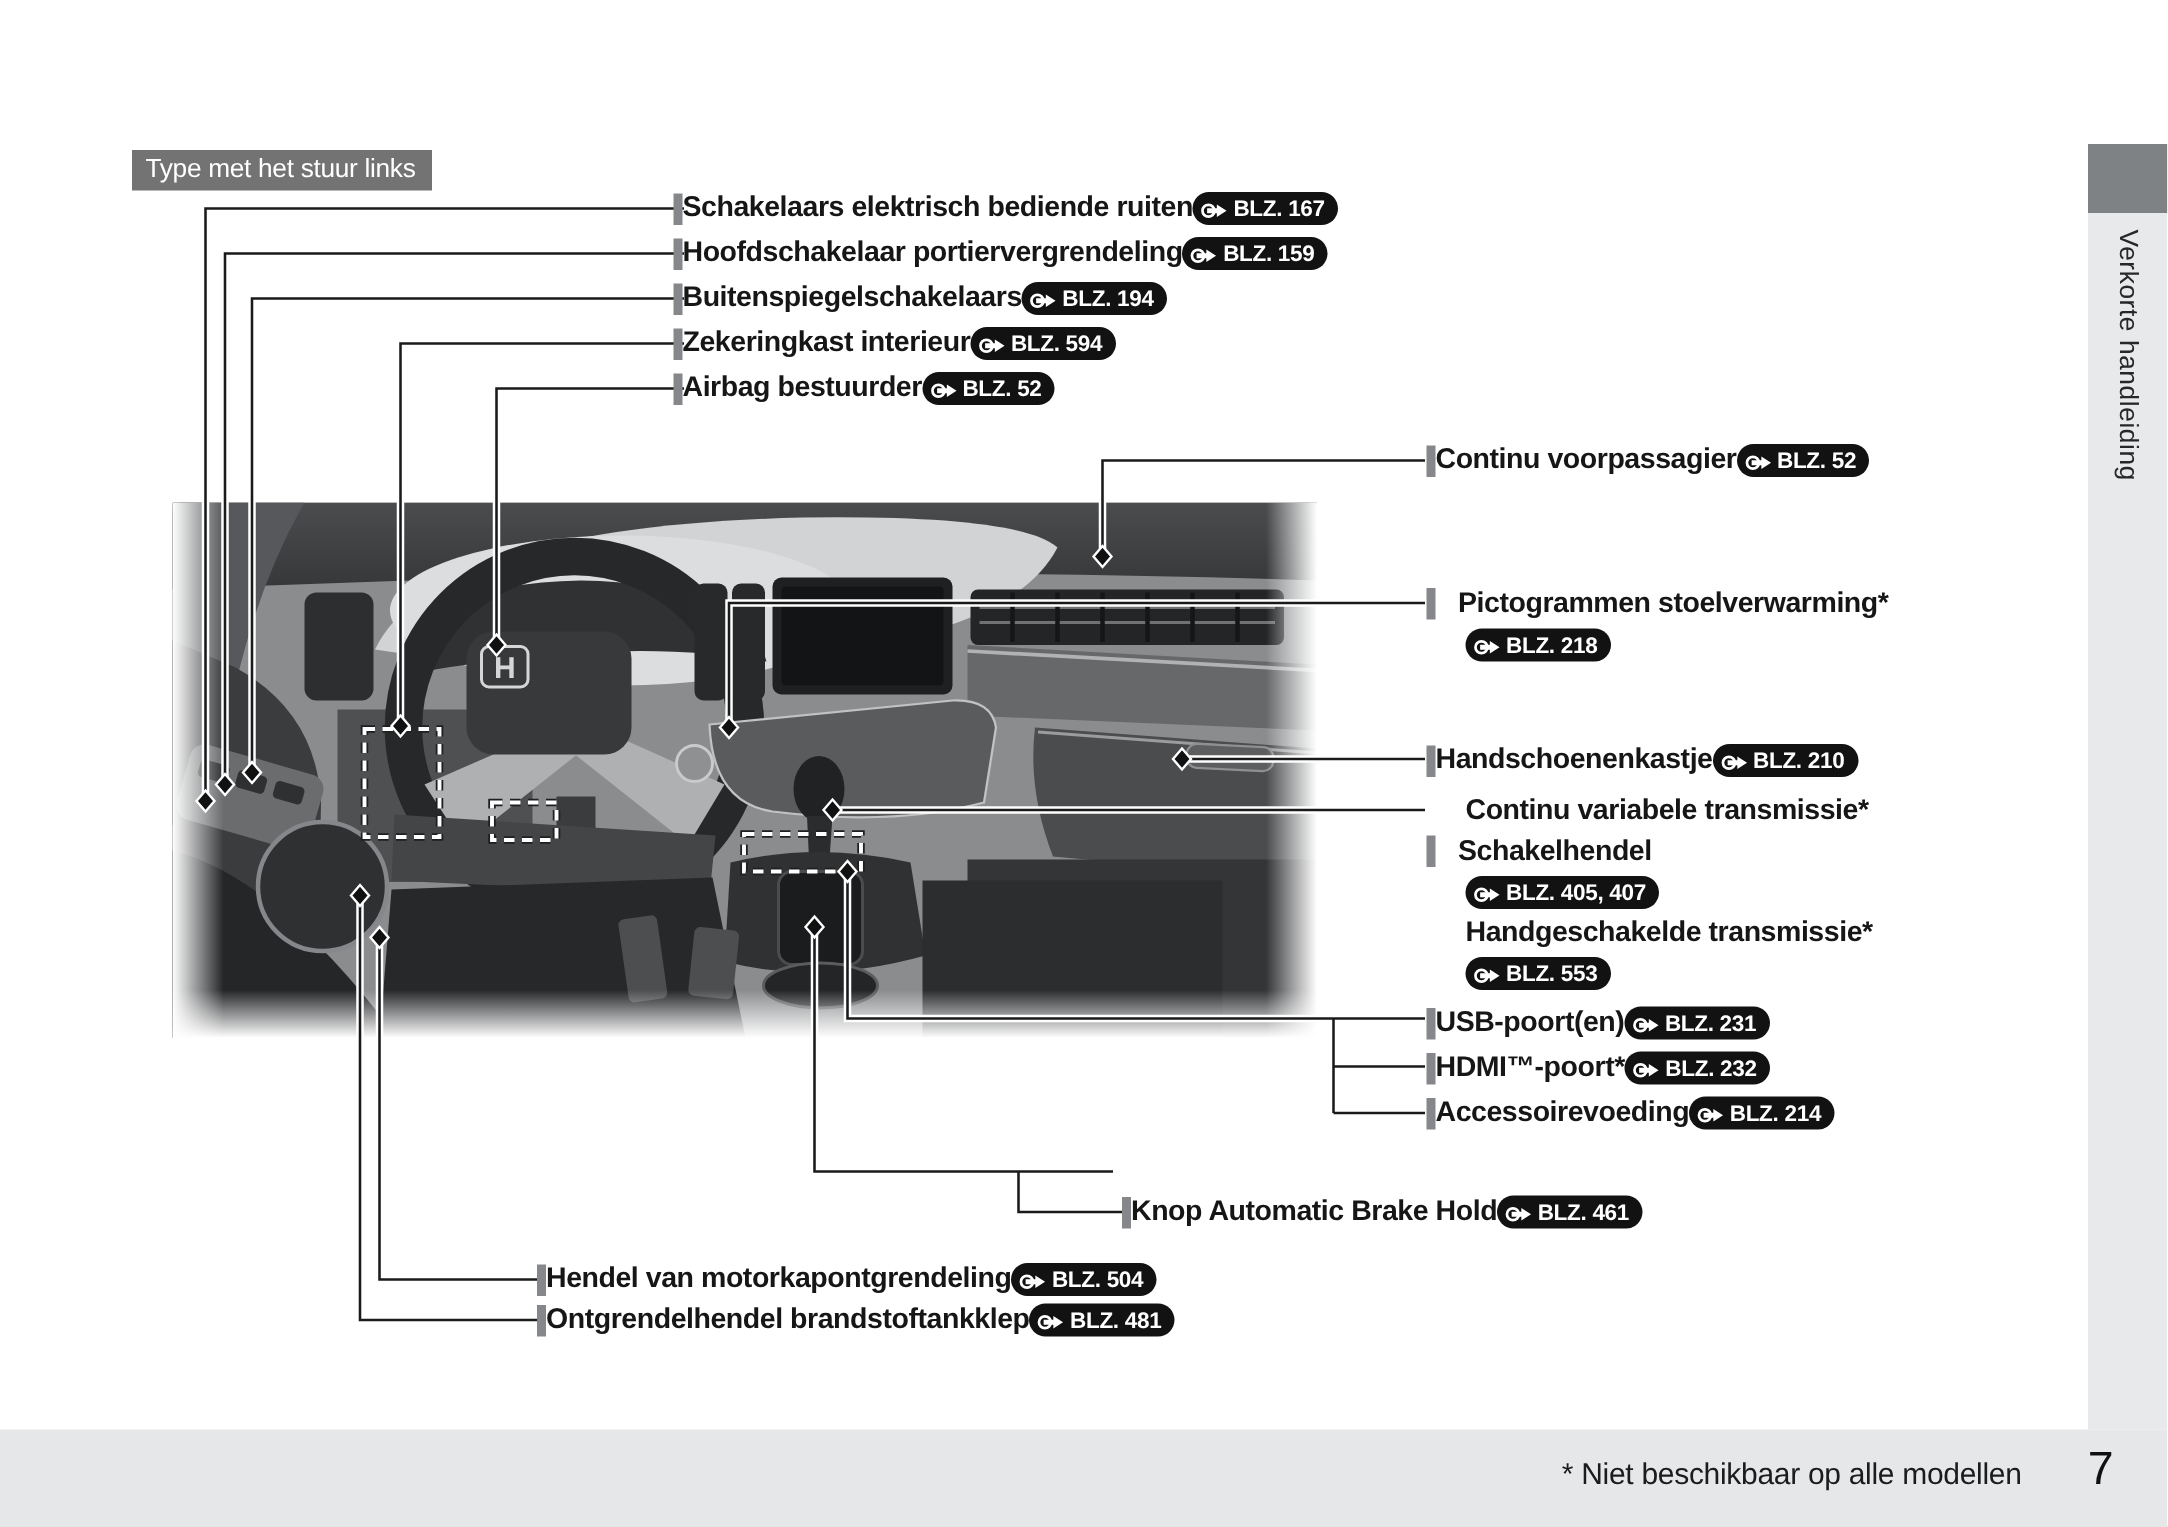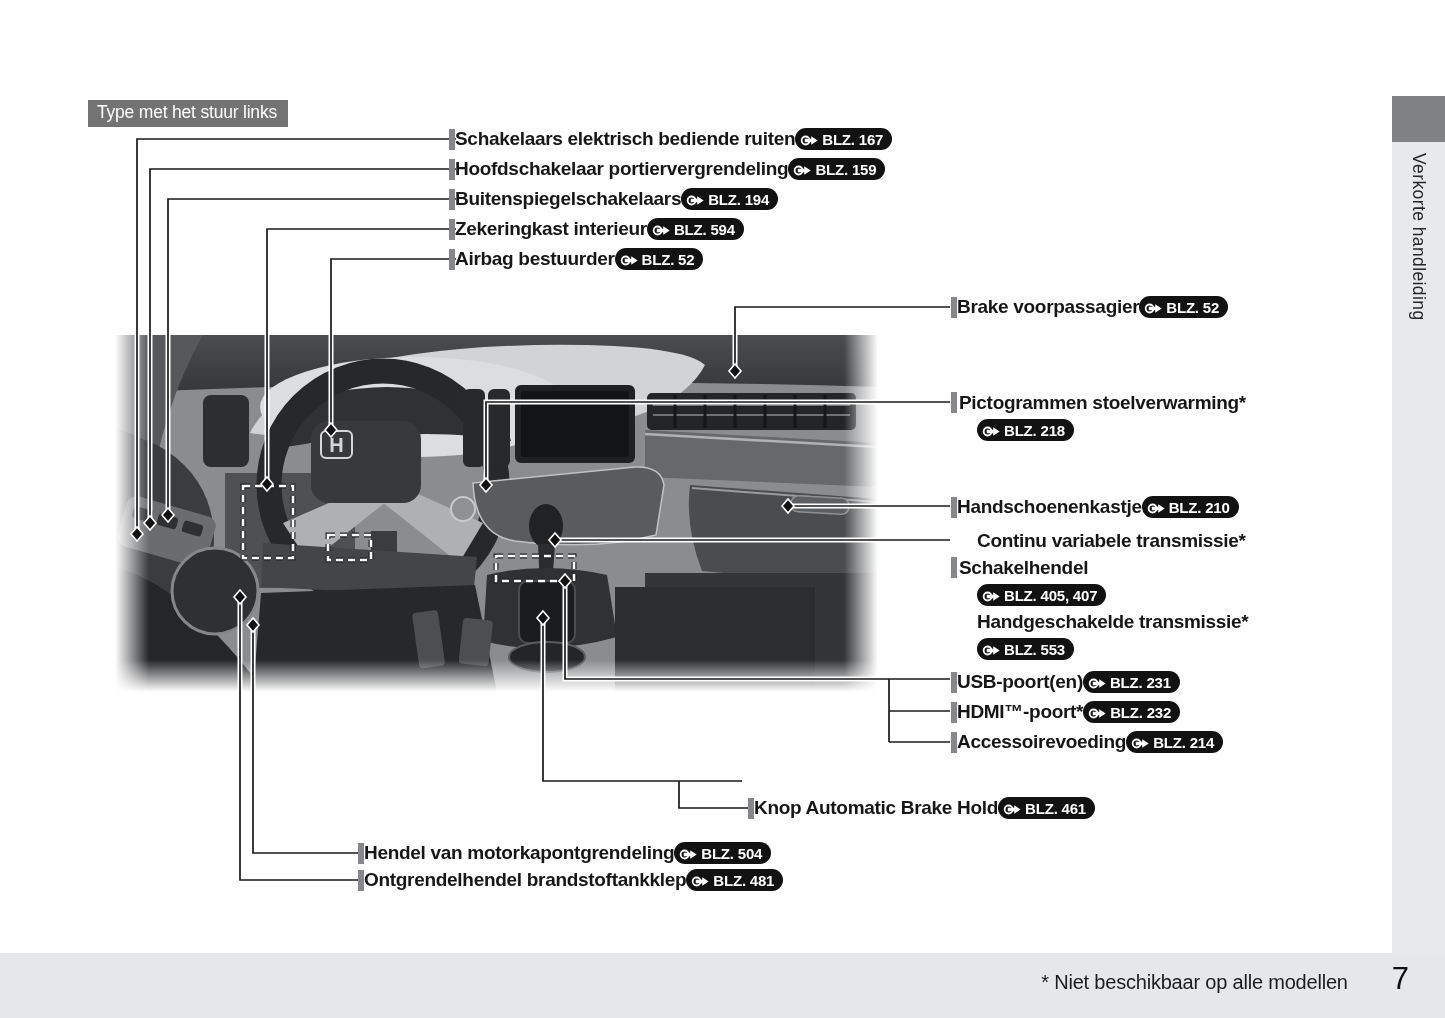--- a/index.html
+++ b/index.html
@@ -12,21 +12,21 @@
 
   
   .photo{position:absolute;left:115px;top:335px;}
 
   
   .lines{position:absolute;left:0;top:0;pointer-events:none;}
 
   
   .callout{position:absolute;display:flex;align-items:center;gap:0;height:26px;white-space:nowrap;}
   .block{position:absolute;white-space:nowrap;}
-  .block .row{display:flex;align-items:center;gap:2px;height:27px;}
+  .block .row{display:flex;align-items:center;gap:15px;height:27px;}
   .block .row.sub{margin-left:26px;}
   .tick{display:inline-block;width:6px;height:21px;background:#85878a;flex:0 0 auto;}
   .lbl{font-weight:700;font-size:19px;color:#161616;letter-spacing:-0.3px;}
   .badge{display:inline-flex;align-items:flex-end;gap:3px;background:#121212;color:#fff;
          border-radius:12px;padding:2px 9px 3px 5px;font-size:15px;font-weight:700;
          letter-spacing:-0.2px;line-height:1;height:17px;}
   .badge svg{flex:0 0 auto;display:block;}
 
   
   .sidebar{position:absolute;left:1392px;top:96px;width:53px;height:857px;background:#e8e9ea;
@@ -287,21 +287,21 @@
         <svg viewBox="0 0 22 14" width="19" height="13">
           <circle cx="6.5" cy="7" r="4.6" fill="none" stroke="#fff" stroke-width="2.1"></circle>
           <path d="M5.5,5.1 L13,5.1 L13,2.2 L20.5,7 L13,11.8 L13,8.9 L5.5,8.9 Z" fill="#fff"></path>
         </svg>
         <span>BLZ. 52</span>
       </span>
   </div>
 
   <div class="callout" style="left:951px;top:294px">
     <span class="tick"></span>
-    <span class="lbl">Brake voorpassagier</span>
+    <span class="lbl">Continu voorpassagier</span>
     <span class="badge">
         <svg viewBox="0 0 22 14" width="19" height="13">
           <circle cx="6.5" cy="7" r="4.6" fill="none" stroke="#fff" stroke-width="2.1"></circle>
           <path d="M5.5,5.1 L13,5.1 L13,2.2 L20.5,7 L13,11.8 L13,8.9 L5.5,8.9 Z" fill="#fff"></path>
         </svg>
         <span>BLZ. 52</span>
       </span>
   </div>
 
   <div class="block" style="left:951px;top:389px">

